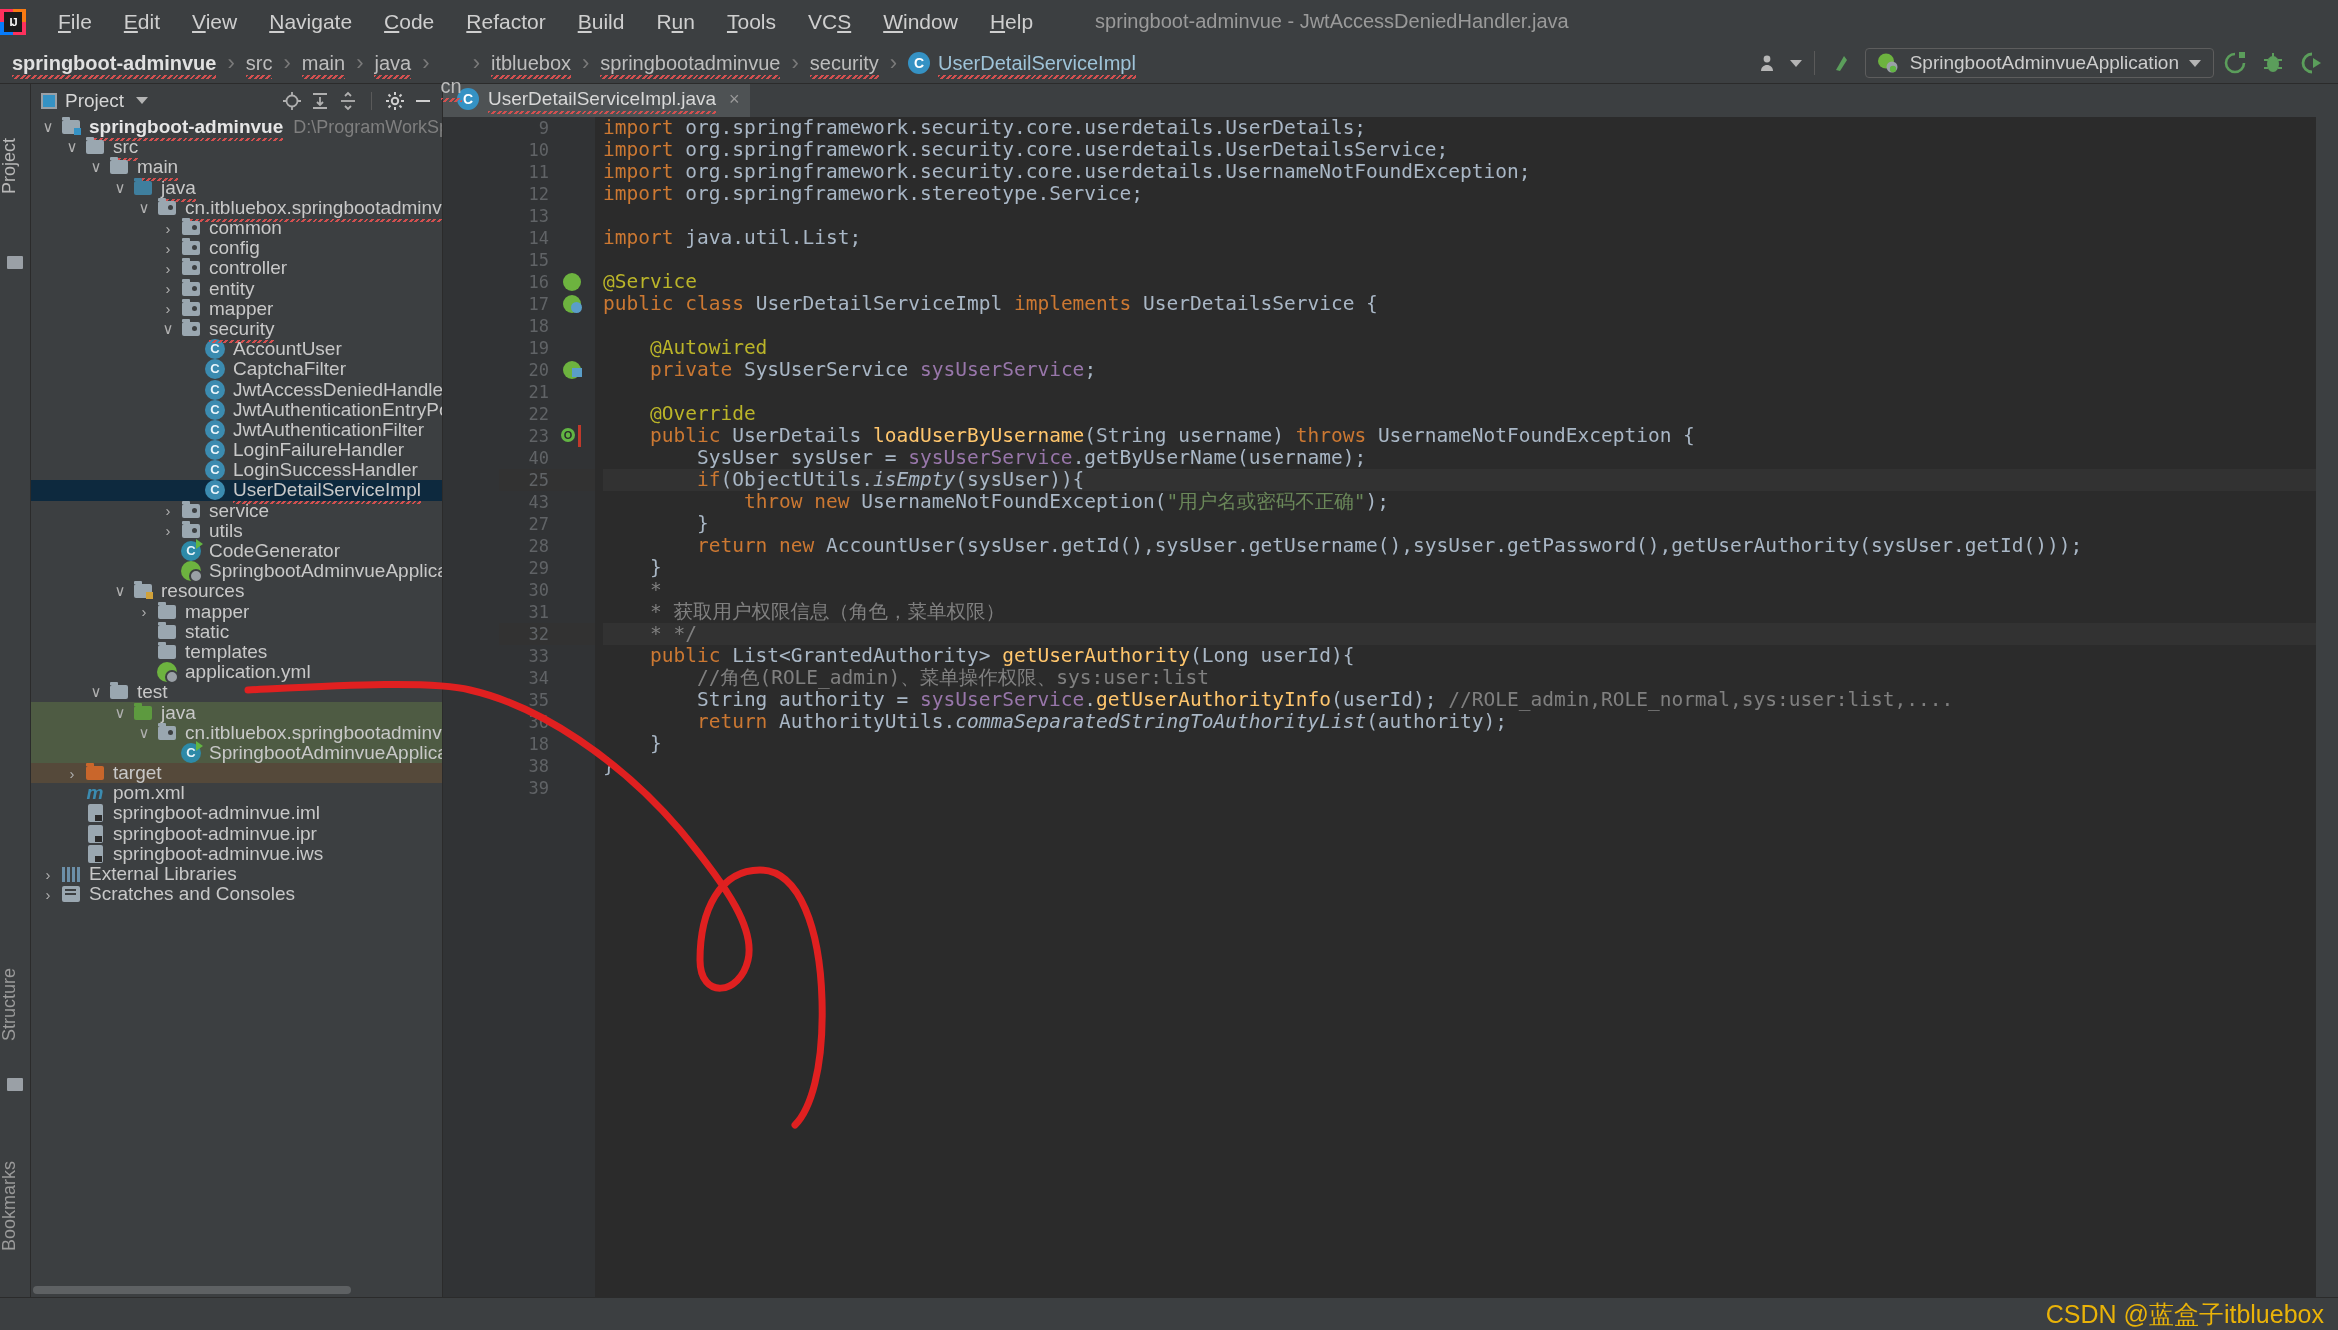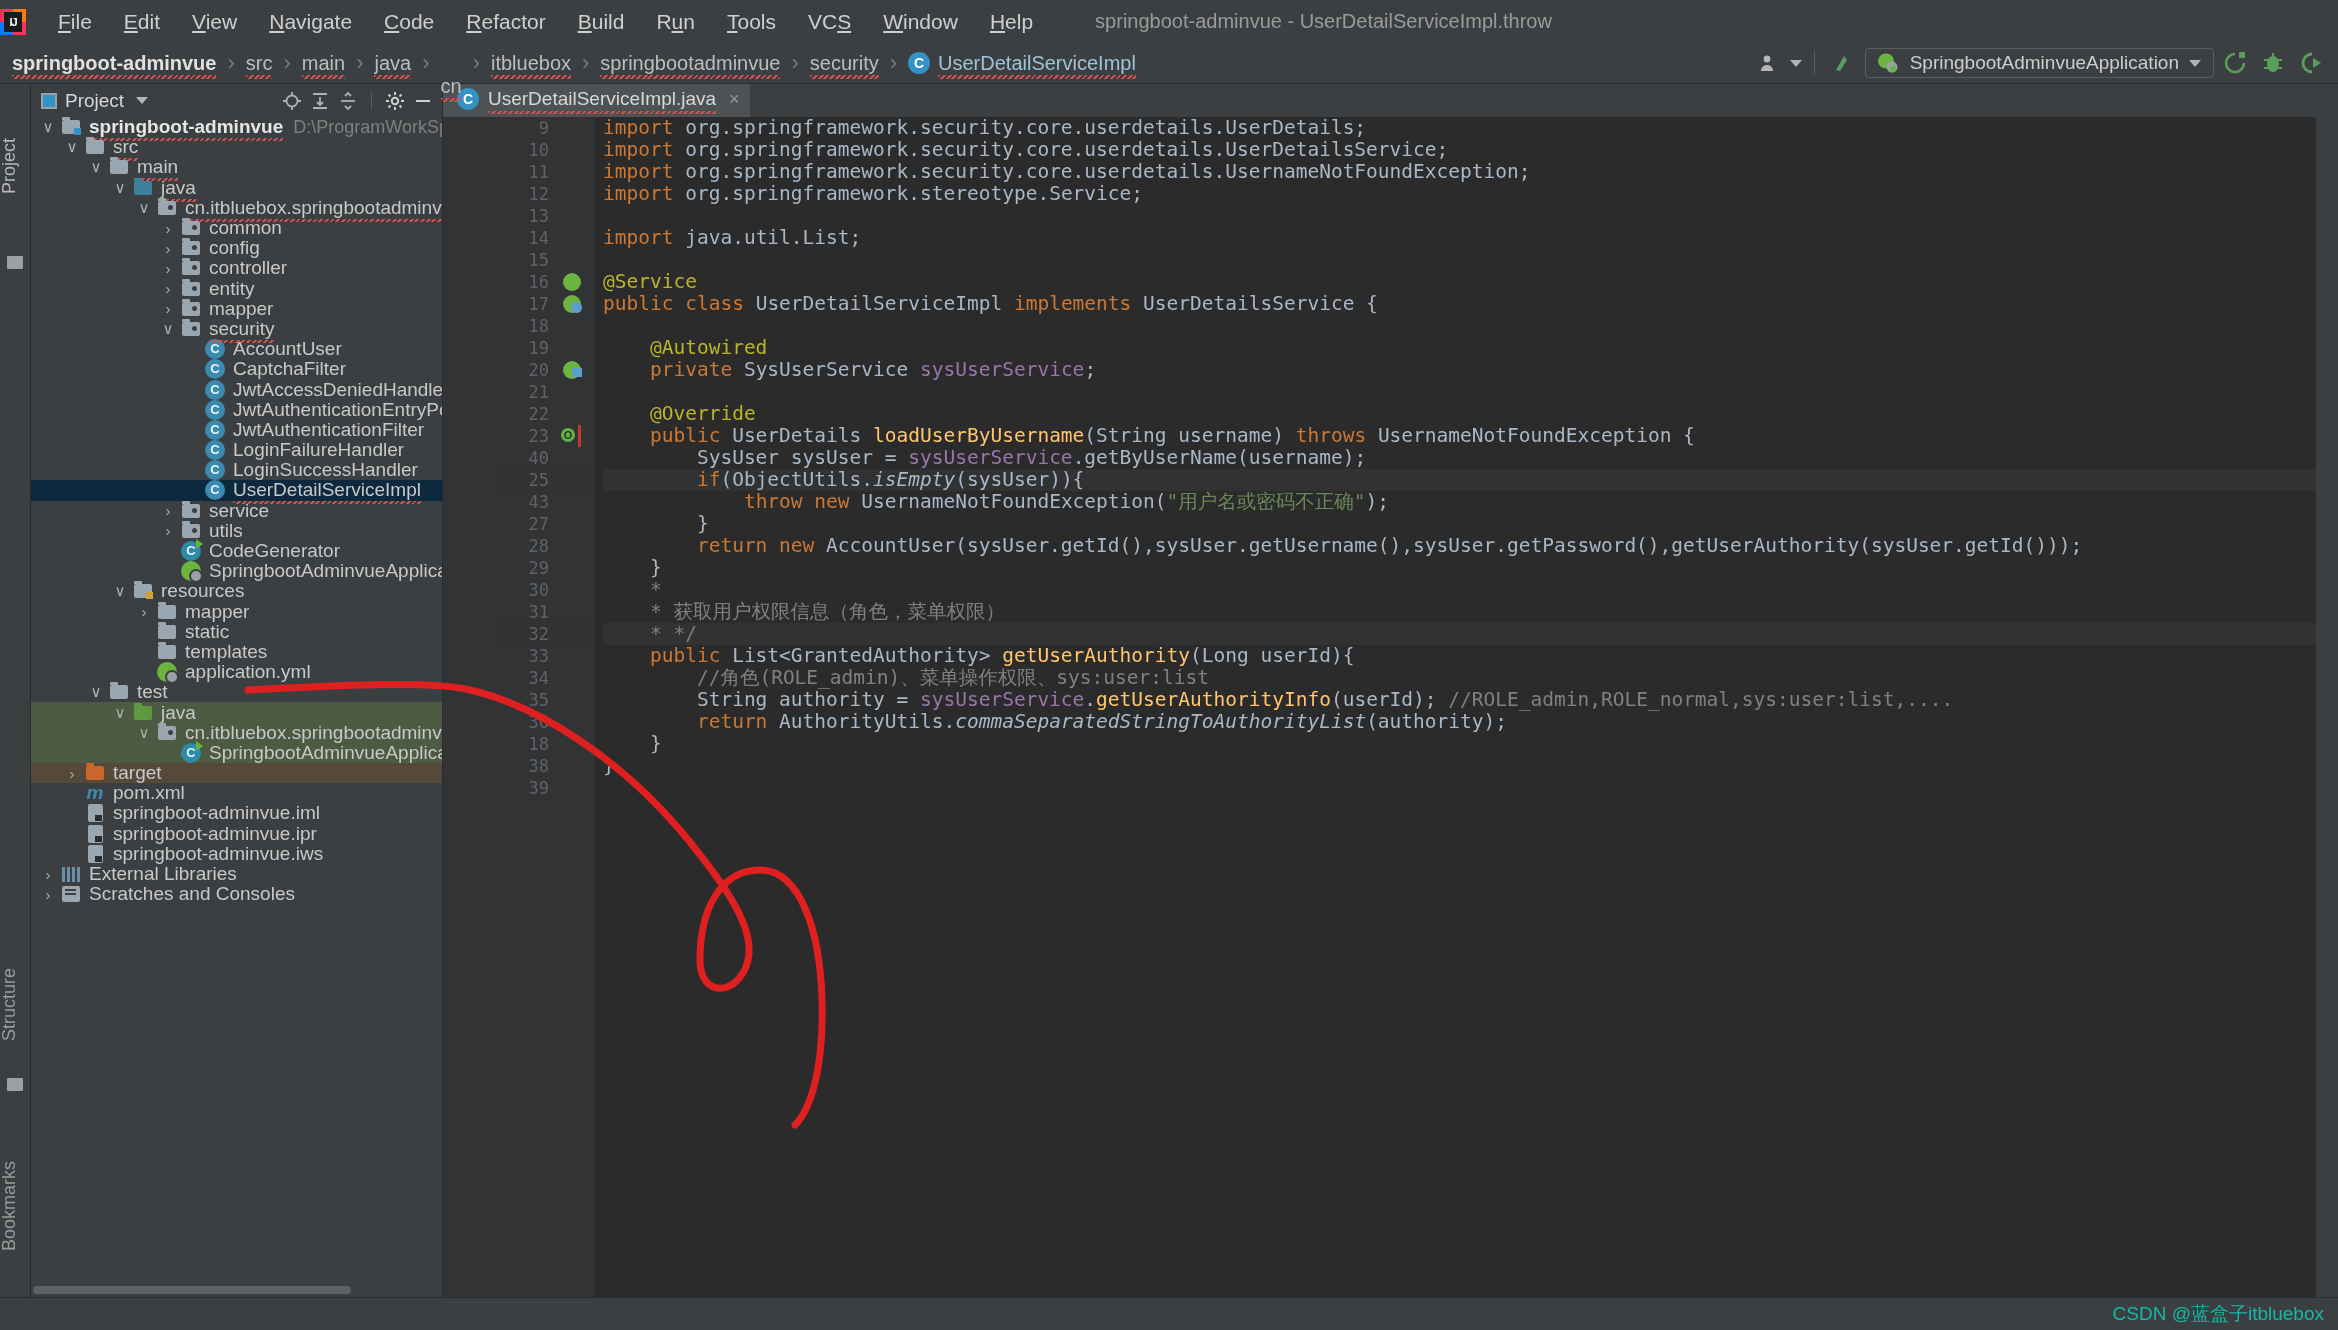--- a/index.html
+++ b/index.html
@@ -167,21 +167,21 @@
   .righthint { position:absolute; right:0; top:0; bottom:0; width:22px; background:#3c3f41; }
 
   
   .annotation { position:absolute; inset:0; pointer-events:none; }
 
   
   .statusbar {
     height: 33px; flex:0 0 33px; background:#3c3f41; display:flex; align-items:center;
     padding: 0 14px; border-top:1px solid #2b2b2b; font-size:18px; color:#9a9a9a;
   }
-  .watermark { margin-left:auto; color:#14b8a6; font-size:19px; }
+  .watermark { margin-left:auto; color:#eab308; font-size:25px; }
 </style>
 </head>
 <body>
 
 <div class="app">
 
   <div class="menubar">
     <div class="ij-logo">
       <div class="q q1"></div>
         <div class="q q2"></div>
@@ -196,21 +196,21 @@
         <div class="menu-item"><span class="u">N</span>avigate</div>
         <div class="menu-item"><span class="u">C</span>ode</div>
         <div class="menu-item"><span class="u">R</span>efactor</div>
         <div class="menu-item"><span class="u">B</span>uild</div>
         <div class="menu-item">R<span class="u">u</span>n</div>
         <div class="menu-item"><span class="u">T</span>ools</div>
         <div class="menu-item">VC<span class="u">S</span></div>
         <div class="menu-item"><span class="u">W</span>indow</div>
         <div class="menu-item"><span class="u">H</span>elp</div>
       </div>
-    <div class="window-title">springboot-adminvue - UserDetailServiceImpl.throw</div>
+    <div class="window-title">springboot-adminvue - JwtAccessDeniedHandler.java</div>
   </div>
 
   <div class="navbar">
     <div id="crumbs" style="display:flex;align-items:center;">
         <span style="display: inline-flex; align-items: center;">
           <span class="crumb bold squiggle">springboot-adminvue</span>
         </span>
         <span class="sep">›</span>
         <span style="display: inline-flex; align-items: center;">
           <span class="crumb squiggle">src</span>

